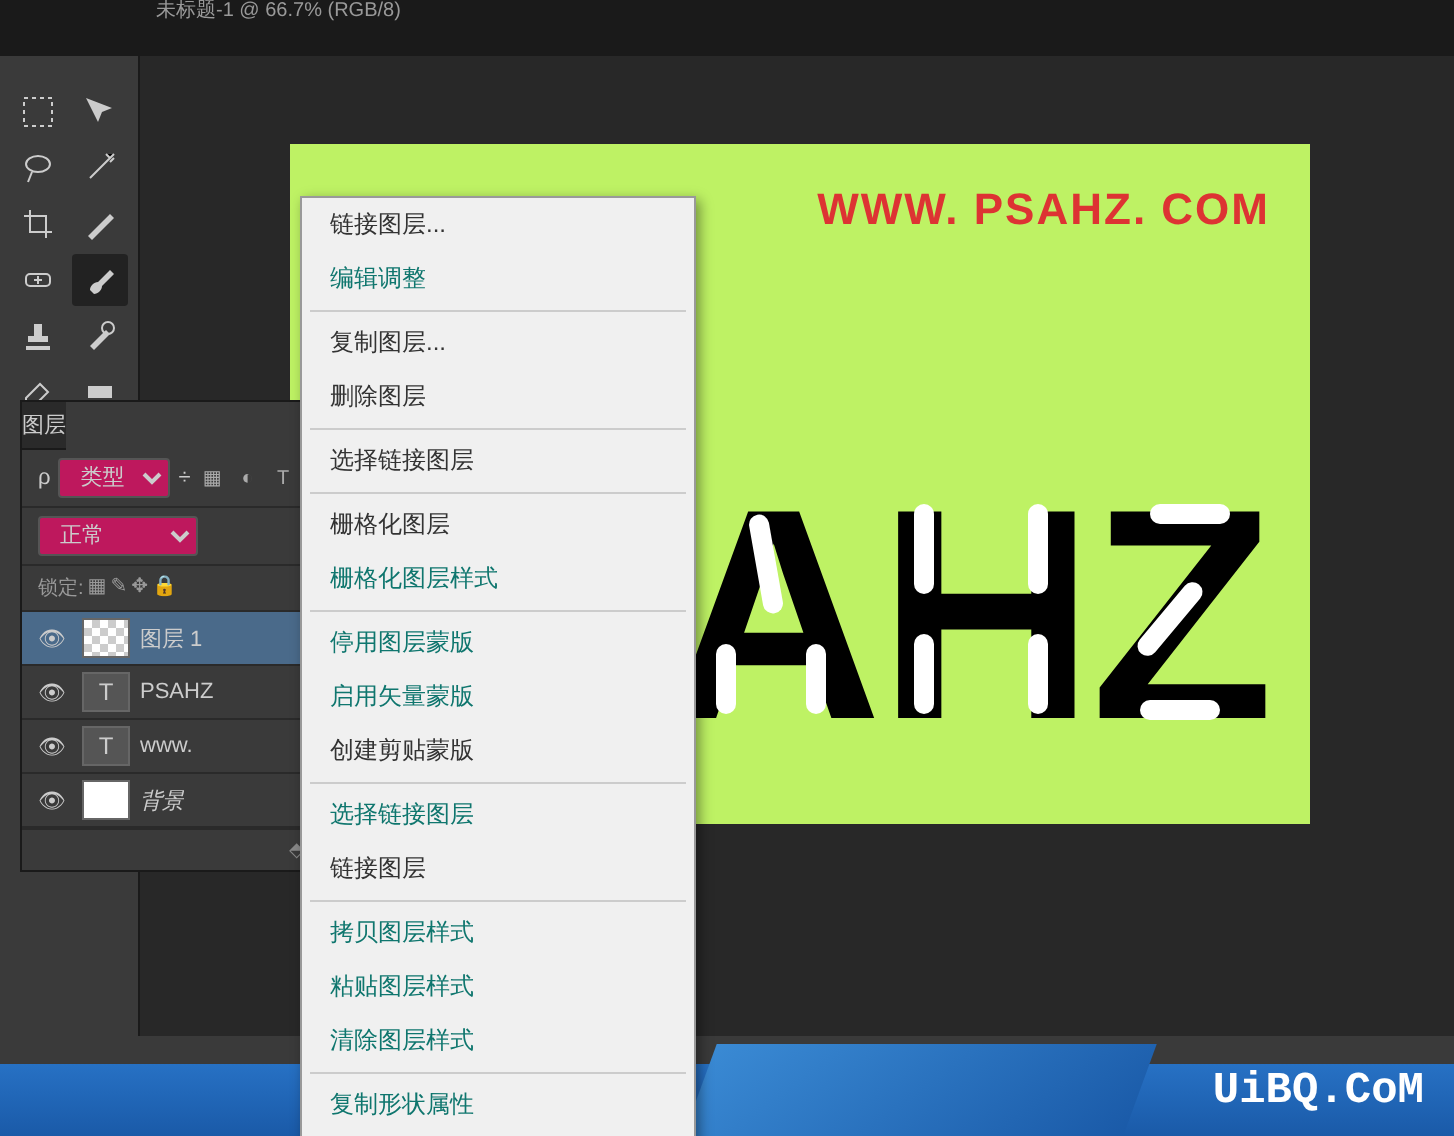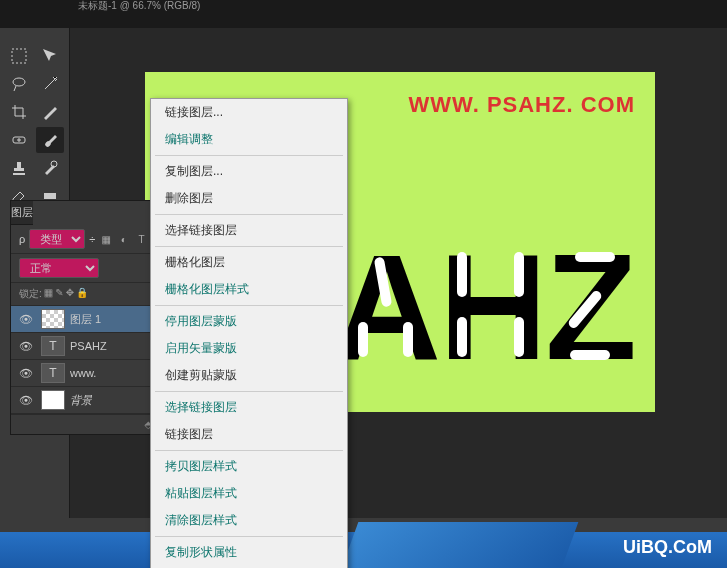--- a/index.html
+++ b/index.html
@@ -36,21 +36,21 @@
 .layer-name{font-size:11px;color:#ccc;font-style:italic;overflow:hidden;white-space:nowrap}
 .layer-name.n{font-style:normal}
 .panel-footer{display:flex;justify-content:flex-end;padding:4px 6px;gap:8px;background:#3a3a3a;border-top:1px solid #2a2a2a}
 .pf-ic{font-size:10px;color:#888}
 .context-menu{position:absolute;left:150px;top:98px;width:198px;background:#f0f0f0;border:1px solid #999;box-shadow:2px 2px 6px rgba(0,0,0,0.4);z-index:10;font-size:12px;color:#333}
 .cm-item{padding:5px 14px;cursor:pointer}
 .cm-item.disabled{color:#0f766e;cursor:default}
 .cm-sep{height:1px;background:#ccc;margin:2px 4px}
 .taskbar{position:absolute;bottom:0;left:0;right:0;height:36px;background:linear-gradient(#2771c4,#1a5aa8);z-index:1}
 .tb-cutout{position:absolute;left:350px;top:-10px;width:220px;height:46px;background:linear-gradient(135deg,#3a8ad4,#1a5aa8);transform:skewX(-20deg)}
-.watermark2{position:absolute;right:15px;bottom:10px;color:#fff;font-size:18px;font-weight:bold;z-index:20;font-family:Liberation Sans, sans-serif}
+.watermark2{position:absolute;right:15px;bottom:10px;color:#fff;font-size:22px;font-weight:bold;z-index:20;font-family:Liberation Mono, monospace}
 </style>
 </head>
 <body>
 
 <div class="app">
   <div class="title-bar">未标题-1 @ 66.7% (RGB/8)</div>
 
   <div class="main">
     <div class="toolbox">
       <div class="tool-grid">

